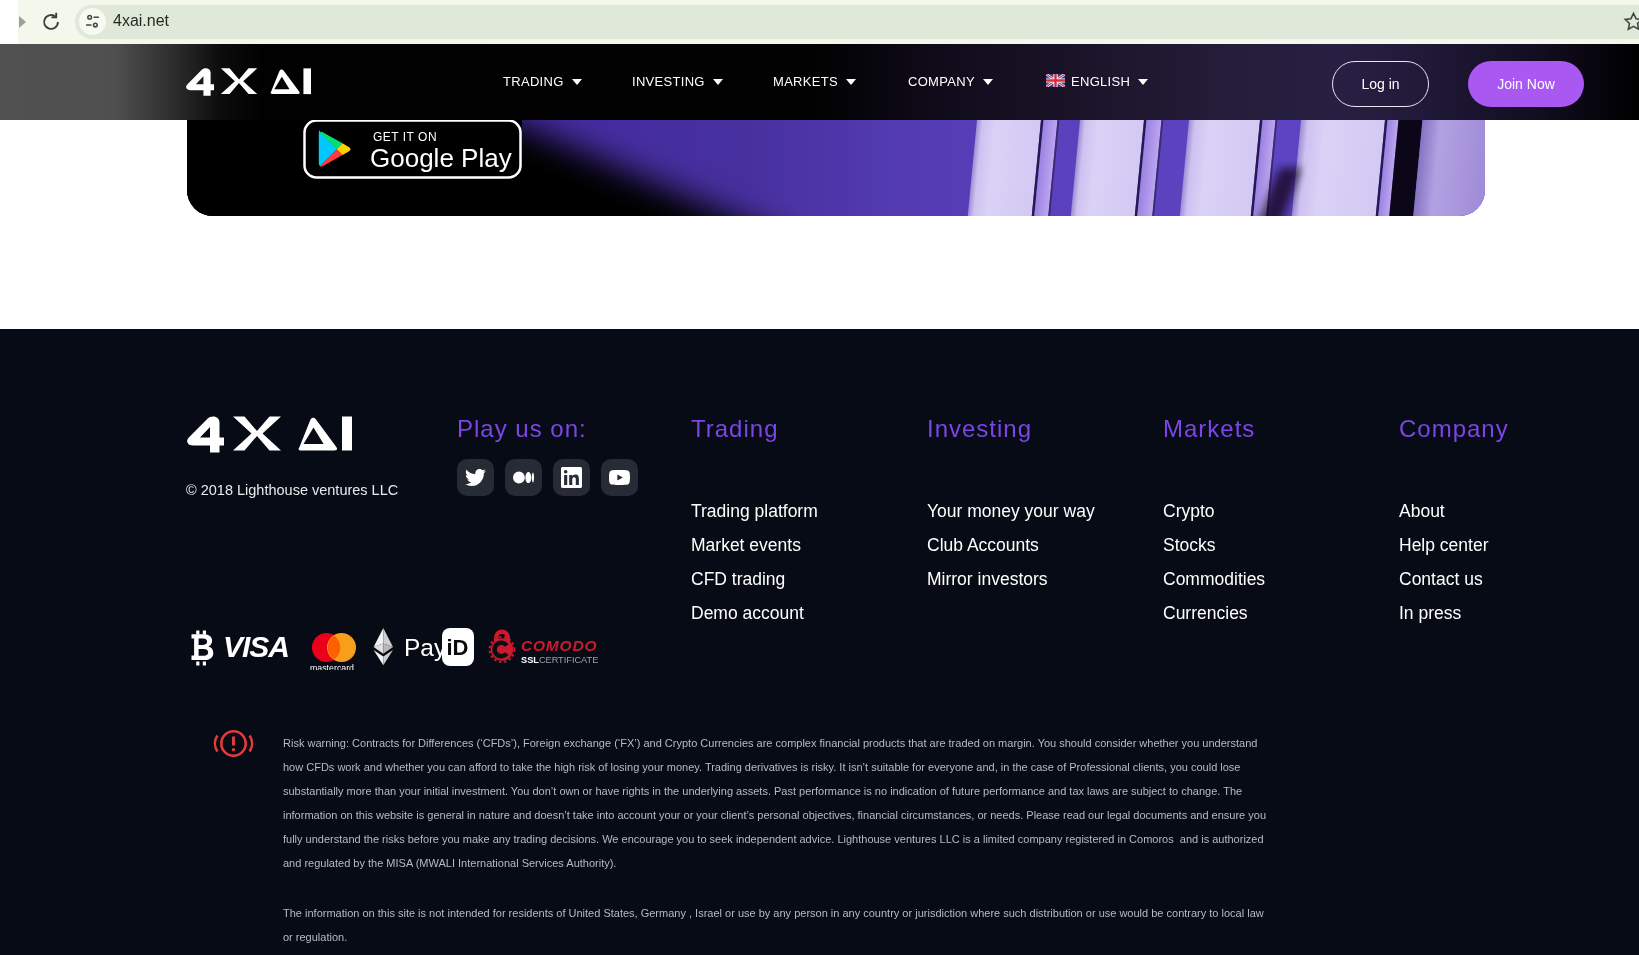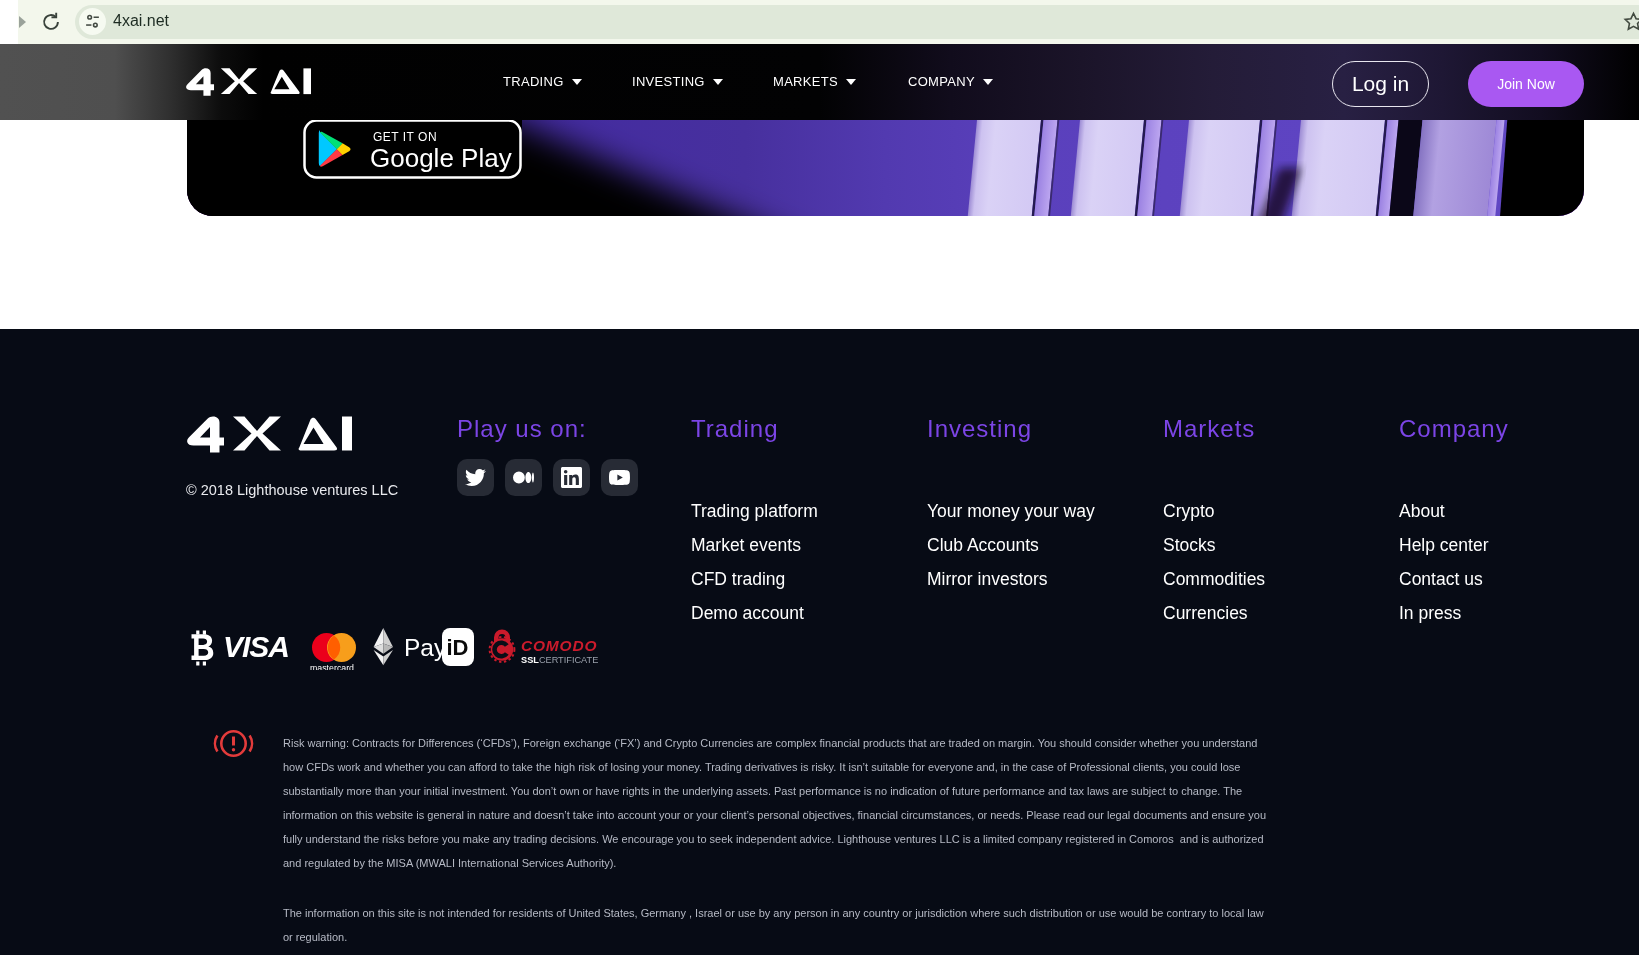--- a/index.html
+++ b/index.html
@@ -15,25 +15,25 @@
   #reload { position:absolute; left:23px; top:12px; }
   #star { position:absolute; left:1605px; top:11px; }
   #backfrag { position:absolute; left:0px; top:15px; }
 
   
   #nav { position:absolute; left:0; top:44px; width:1639px; height:76px;
     background:linear-gradient(90deg,#515151 0%,#4f4f4f 7%,#2e2e2e 10.5%,#0c0c0c 13.5%,#010101 16%,#020203 50%,#110c1c 58%,#1b1429 66%,#241c38 74%,#282043 82%,#1e1734 88%,#120d20 94%,#000 100%);
   }
   .navitem { position:absolute; top:0; height:76px; line-height:76px; color:#fff; font-size:13px; font-weight:400; letter-spacing:.3px; white-space:nowrap; }
   .caret { display:inline-block; width:0; height:0; border-left:5.5px solid transparent; border-right:5.5px solid transparent; border-top:6.5px solid #fff; margin-left:8px; vertical-align:1px; }
-  #login { position:absolute; left:1332px; top:17px; width:97px; height:46px; border:1px solid #e8e6ef; border-radius:23px; color:#fff; font-size:21px; text-align:center; line-height:44px; }
+  #login { position:absolute; left:1332px; top:17px; width:97px; height:46px; border:1px solid #e8e6ef; border-radius:23px; color:#fff; font-size:14px; text-align:center; line-height:44px; }
   #joinnow { position:absolute; left:1468px; top:17px; width:116px; height:46px; background:#a958f2; border-radius:23px; color:#fff; font-size:14px; text-align:center; line-height:46px; }
 
   
-  #hero { position:absolute; left:187px; top:120px; width:1397px; height:96px;
+  #hero { position:absolute; left:187px; top:120px; width:1298px; height:96px;
     border-radius:0 0 26px 26px; overflow:hidden; background:#d946ef; }
   #gplay { position:absolute; left:116px; top:-1px; }
 
   
   #footer { position:absolute; left:0; top:329px; width:1639px; height:626px; background:#070b15; }
   .fo { position:absolute; }
   .fhead { color:#7c45e6; font-size:24px; letter-spacing:1px; font-weight:400; }
   .flink { color:#fff; font-size:17.5px; line-height:34px;margin-top:42px; }
   .socbox { position:absolute; width:37px; height:37px; border-radius:10px; background:#272b35; }
   .socbox svg { position:absolute; left:8px; top:8px; }
@@ -77,20 +77,28 @@
       <path d="M26 0 C30 0 32.5 2.5 32.5 6 V21 H37 V29 H32.5 V36 H23 V29 H6.5 C3 29 0.8 27.7 0.3 25.7 C-0.2 23.9 0.7 22.2 2.3 20.6 L20.5 2.2 C22 0.7 24 0 26 0 Z M23 10.5 V21 H13 Z"></path>
       <path d="M46 0 H57.5 L70 14.6 82.5 0 H94 L75.5 17 94 34 H82.5 L70 19.4 57.5 34 H46 L64.5 17 Z"></path>
       <path d="M123.5 3 C125 0.8 127.5 0.8 129 3 L149.3 30.6 C150.8 32.8 150 34 147.3 34 H114.3 C111.6 34 110.9 32.6 112.4 30.7 Z M126.5 11 L136.6 27.5 H116.5 Z"></path>
       <path d="M155 0 H165 V34 H155 Z"></path>
     </g>
   </svg>
   <div class="navitem" style="left:503px">TRADING<span class="caret"></span></div>
   <div class="navitem" style="left:632px">INVESTING<span class="caret"></span></div>
   <div class="navitem" style="left:773px">MARKETS<span class="caret"></span></div>
   <div class="navitem" style="left:908px">COMPANY<span class="caret"></span></div>
+  <div class="navitem" style="left:1046px">
+    <svg width="19" height="13" viewBox="0 0 19 13" style="vertical-align:-1px;margin-right:6px">
+      <rect width="19" height="13" rx="1.5" fill="#2b3f94"></rect>
+      <path d="M0 0 L19 13 M19 0 L0 13" stroke="#fff" stroke-width="2.6"></path>
+      <path d="M0 0 L19 13 M19 0 L0 13" stroke="#d42f3c" stroke-width="1.1"></path>
+      <path d="M9.5 0 V13 M0 6.5 H19" stroke="#fff" stroke-width="4.2"></path>
+      <path d="M9.5 0 V13 M0 6.5 H19" stroke="#d42f3c" stroke-width="2.4"></path>
+    </svg>ENGLISH<span class="caret"></span></div>
   <div id="login">Log in</div>
   <div id="joinnow">Join Now</div>
 </div>
 
 <div id="hero">
   <svg width="1397" height="96" viewBox="0 0 1397 96" preserveAspectRatio="none">
     <defs>
       <linearGradient id="hbg" x1="0" y1="0" x2="1" y2="0">
         <stop offset="0" stop-color="#31207a"></stop>
         <stop offset="0.25" stop-color="#432ba0"></stop>

